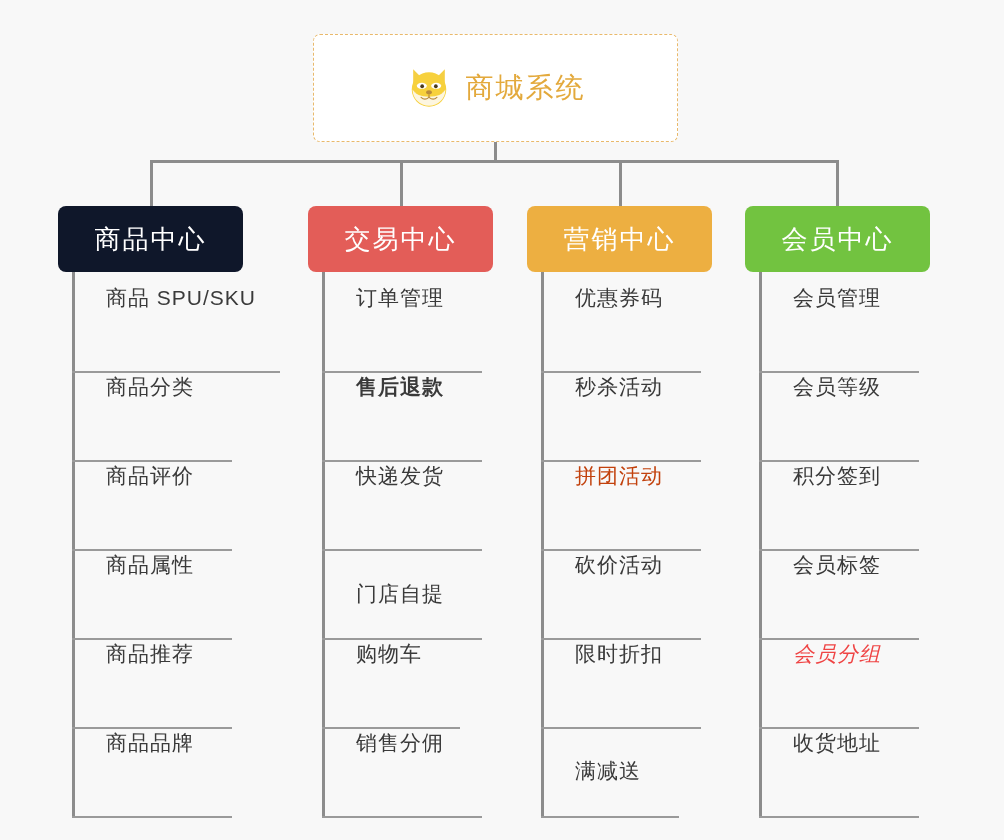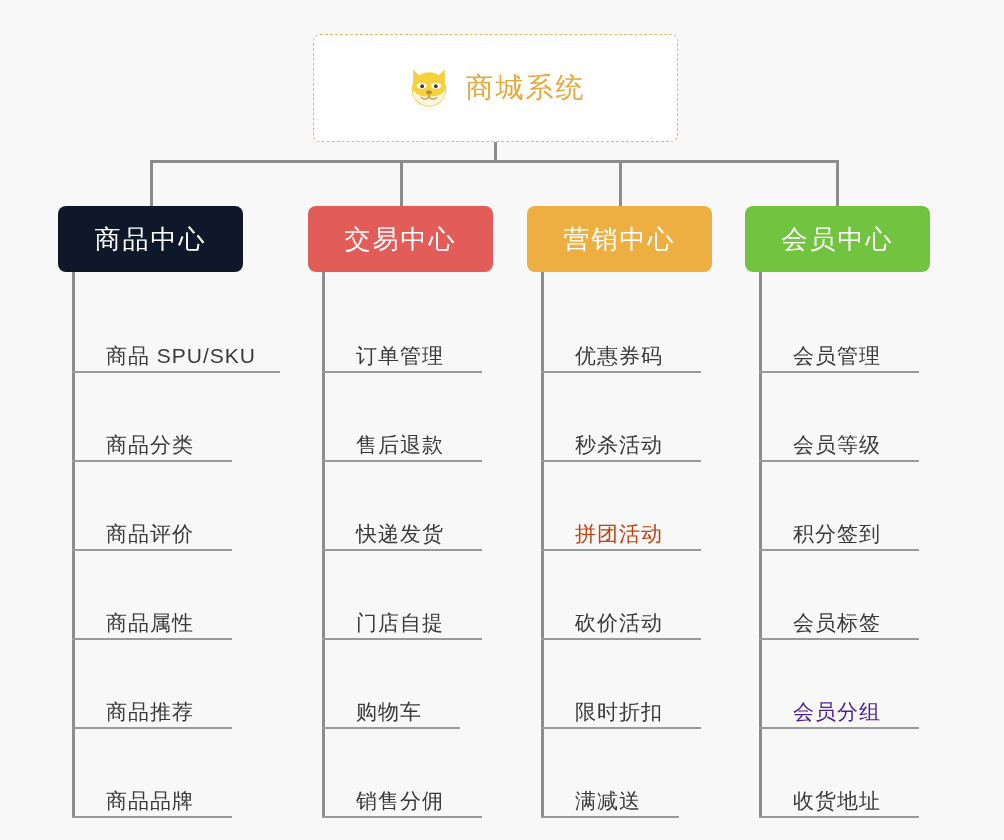--- a/index.html
+++ b/index.html
@@ -108,21 +108,20 @@
     top: 0;
     width: 3px;
     background: #8c8c8c;
   }
 
   .item {
     position: relative;
     height: 89px;
     box-sizing: border-box;
     display: flex;
-    align-items: flex-end;
     padding-left: 34px;
     padding-bottom: 3px;
   }
   .item-label {
     font-size: 21px;
     color: #3a3a3a;
     white-space: nowrap;
     letter-spacing: 1px;
     position: relative;
     z-index: 2;
@@ -204,29 +203,29 @@
     <div class="col-head" style="background: rgb(227, 93, 88);">
       <span>交易中心</span>
     </div>
     <div class="col-items">
       <div class="col-spine" style="background: rgb(140, 140, 140); height: 546px;"></div>
       <div class="item">
         <span class="item-label" style="color: rgb(58, 58, 58);">订单管理</span>
         <span class="item-rule" style="background: rgb(154, 154, 154); width: 160px;"></span>
       </div>
       <div class="item">
-        <span class="item-label" style="color: rgb(58, 58, 58);">售后退款</span>
+        <span class="item-label" style="color: rgb(58, 58, 58); font-weight: bold;">售后退款</span>
         <span class="item-rule" style="background: rgb(154, 154, 154); width: 160px;"></span>
       </div>
       <div class="item">
         <span class="item-label" style="color: rgb(58, 58, 58);">快递发货</span>
         <span class="item-rule" style="background: rgb(154, 154, 154); width: 160px;"></span>
       </div>
       <div class="item">
-        <span class="item-label" style="color: rgb(58, 58, 58);">门店自提</span>
+        <span class="item-label" style="color: rgb(58, 58, 58); margin-top: 29px;">门店自提</span>
         <span class="item-rule" style="background: rgb(154, 154, 154); width: 160px;"></span>
       </div>
       <div class="item">
         <span class="item-label" style="color: rgb(58, 58, 58);">购物车</span>
         <span class="item-rule" style="background: rgb(154, 154, 154); width: 138px;"></span>
       </div>
       <div class="item">
         <span class="item-label" style="color: rgb(58, 58, 58);">销售分佣</span>
         <span class="item-rule" style="background: rgb(154, 154, 154); width: 160px;"></span>
       </div>
@@ -282,21 +281,21 @@
       </div>
       <div class="item">
         <span class="item-label" style="color: rgb(58, 58, 58);">积分签到</span>
         <span class="item-rule" style="background: rgb(154, 154, 154); width: 160px;"></span>
       </div>
       <div class="item">
         <span class="item-label" style="color: rgb(58, 58, 58);">会员标签</span>
         <span class="item-rule" style="background: rgb(154, 154, 154); width: 160px;"></span>
       </div>
       <div class="item">
-        <span class="item-label" style="color: #4c1d95;">会员分组</span>
+        <span class="item-label" style="color: #ef4444; font-style: italic;">会员分组</span>
         <span class="item-rule" style="background: rgb(154, 154, 154); width: 160px;"></span>
       </div>
       <div class="item">
         <span class="item-label" style="color: rgb(58, 58, 58);">收货地址</span>
         <span class="item-rule" style="background: rgb(154, 154, 154); width: 160px;"></span>
       </div>
     </div>
   </div>
 
 </div>

